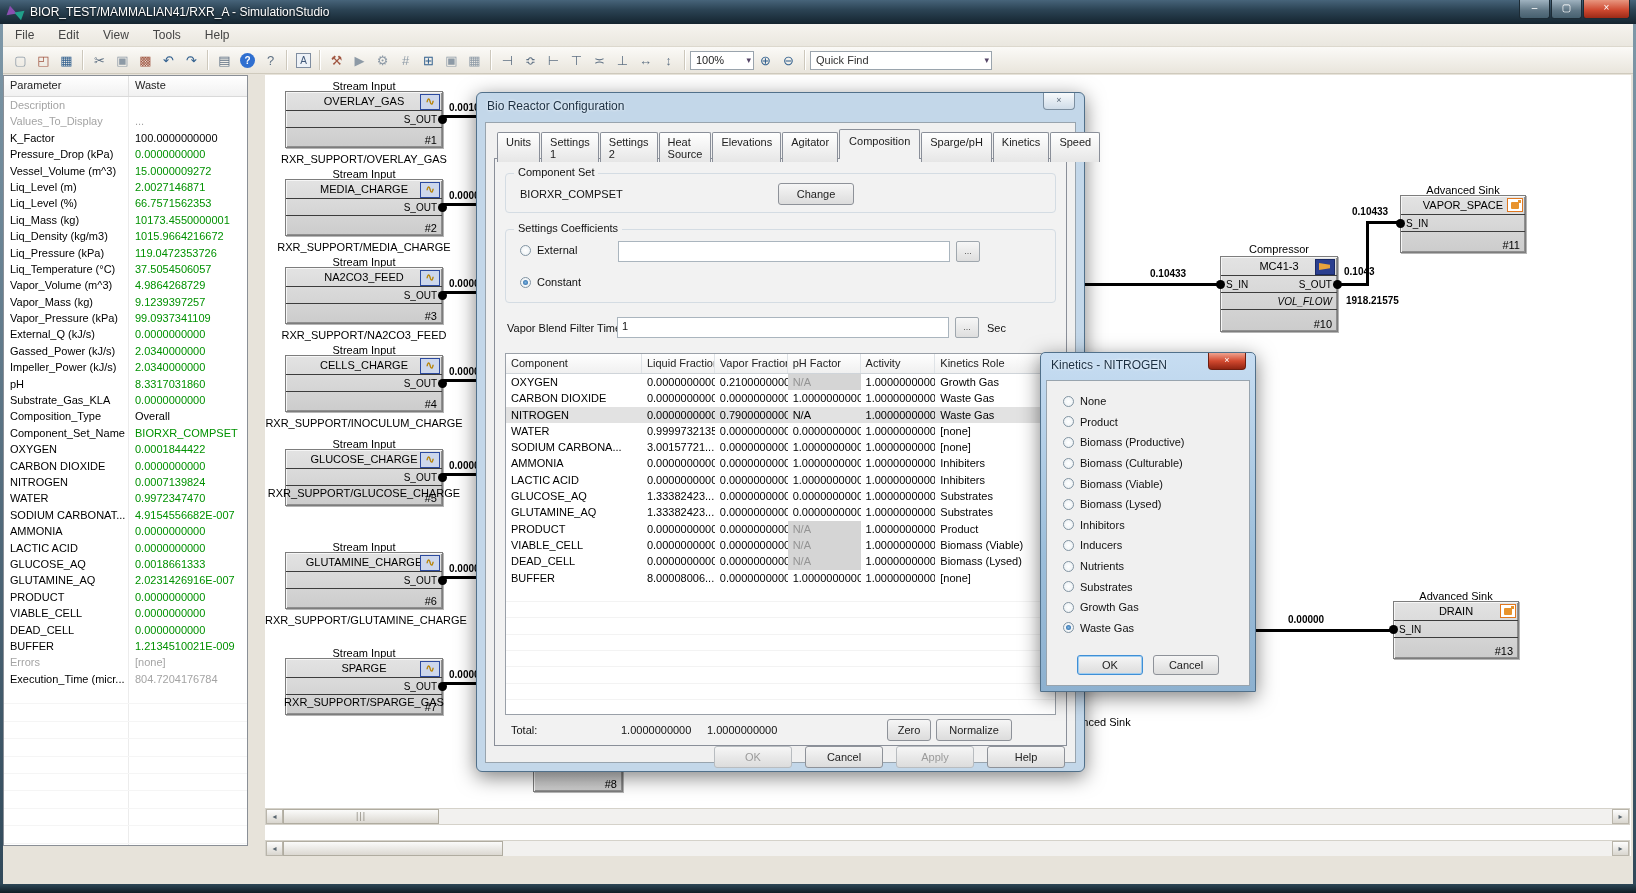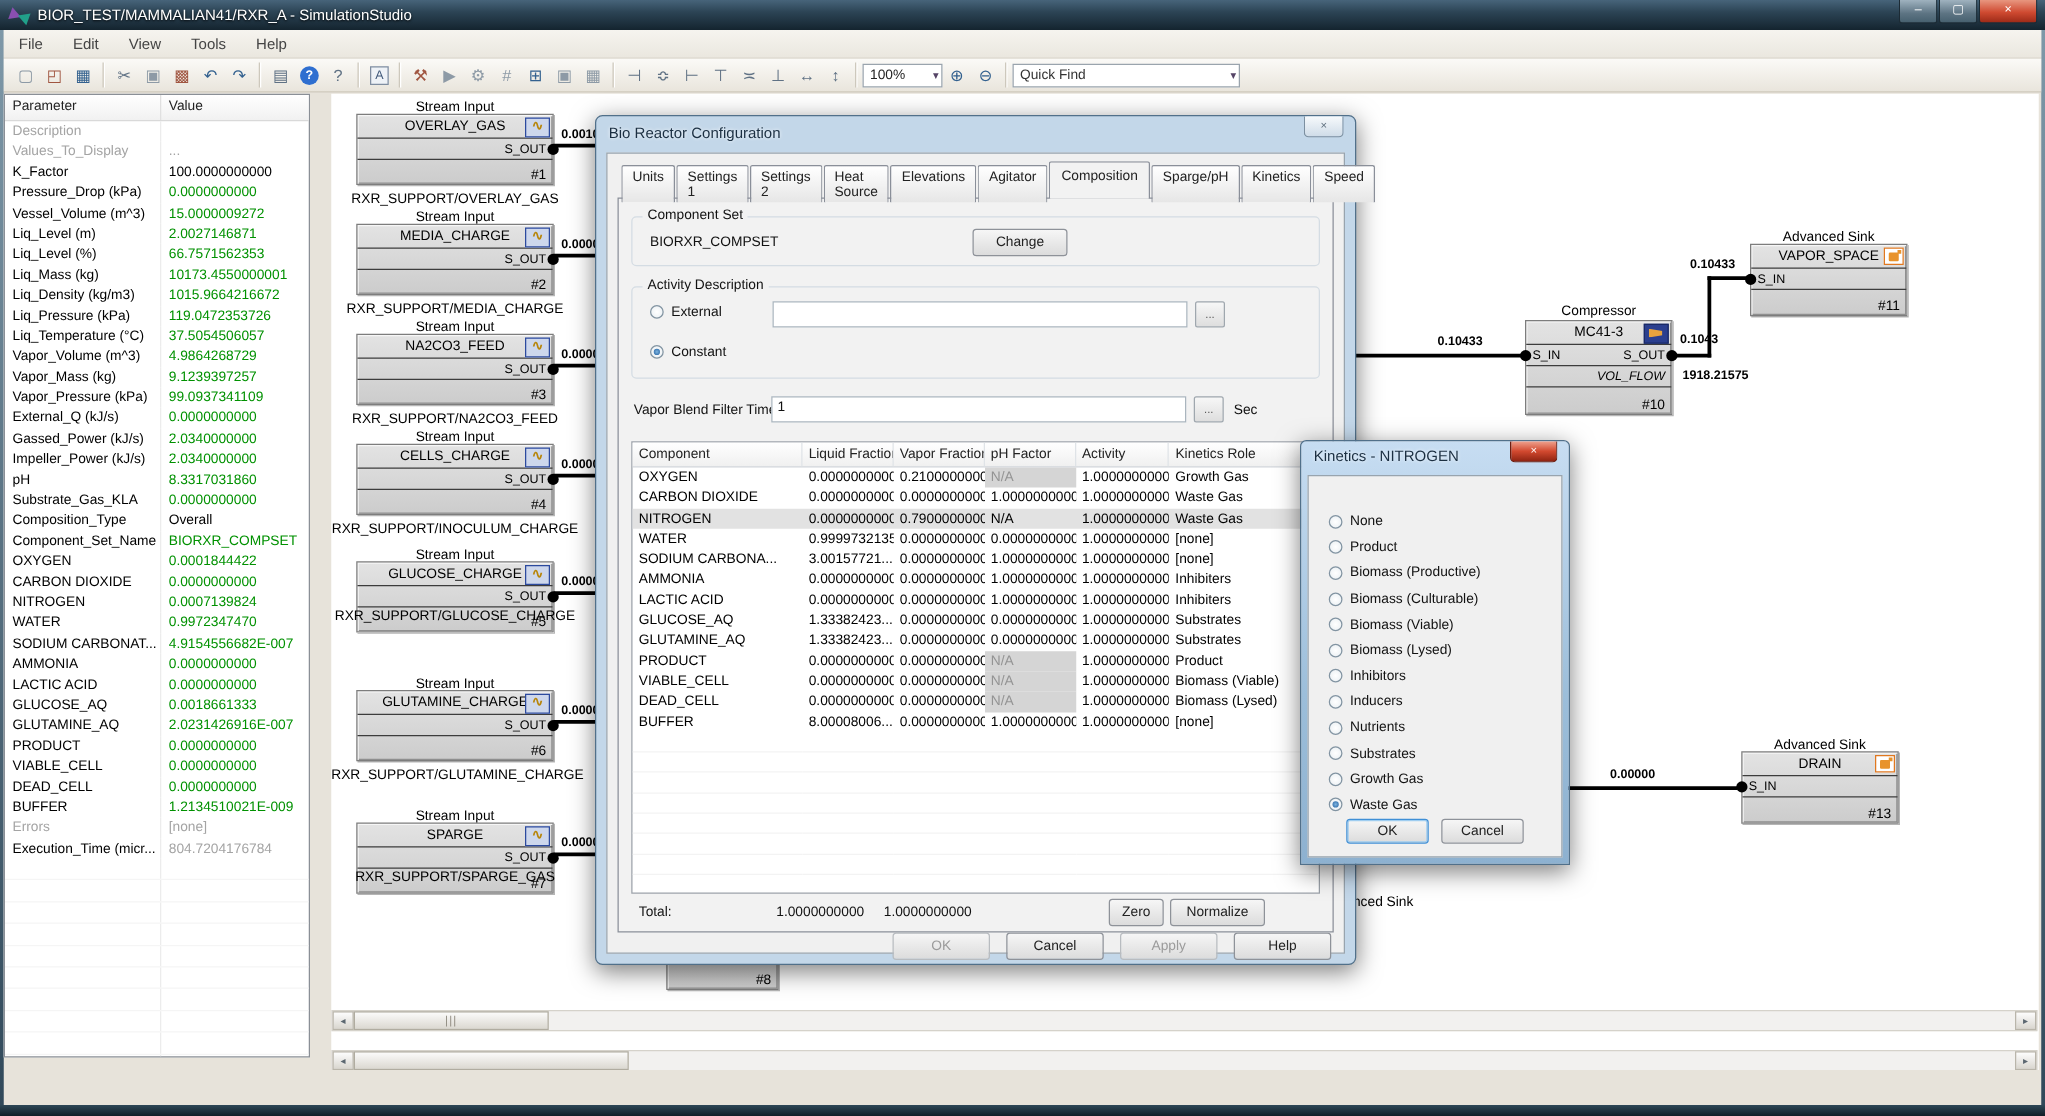--- a/index.html
+++ b/index.html
@@ -217,21 +217,21 @@
       <span class="tsep"></span>
       <span class="combo" style="width: 182px; color: rgb(51, 51, 51);">
         <span>Quick Find</span>
         <span class="arr">▾</span>
       </span>
     </div>
 
   <div class="parampanel">
     <div class="phead">
       <div class="h1">Parameter</div>
-      <div>Value</div>
+      <div>Waste</div>
     </div>
     <div id="param-rows">
         <div class="prow dim">
           <div class="pname">Description</div>
           <div class="pval"></div>
         </div>
         <div class="prow dim">
           <div class="pname">Values_To_Display</div>
           <div class="pval">...</div>
         </div>
@@ -614,21 +614,21 @@
         </div>
       <div class="tabpage">
 
         <div class="group" style="height:40px;margin-top:4px">
           <span class="grouplabel">Component Set</span>
           <span style="position:absolute;left:14px;top:14px">BIORXR_COMPSET</span>
           <span class="btn" style="position:absolute;left:272px;top:9px;width:76px">Change</span>
         </div>
 
         <div class="group" style="height:74px;margin-top:16px">
-          <span class="grouplabel">Activity Description</span>
+          <span class="grouplabel">Settings Coefficients</span>
           <span style="position:absolute;left:14px;top:14px"><span class="radio"></span><span>External</span></span>
           <span class="txtinput" style="position:absolute;left:112px;top:11px;width:332px"></span>
           <span class="browse" style="position:absolute;left:450px;top:11px">...</span>
           <span style="position:absolute;left:14px;top:46px"><span class="radio sel"></span><span>Constant</span></span>
         </div>
 
         <div style="position:relative;height:24px;margin-top:14px">
           <span style="position:absolute;left:2px;top:5px">Vapor Blend Filter Time</span>
           <span class="txtinput" style="position:absolute;left:112px;top:0;width:332px">1</span>
           <span class="browse" style="position:absolute;left:450px;top:0">...</span>
@@ -830,21 +830,21 @@
         <span class="btn disabled" style="width:78px">Apply</span>
         <span class="btn" style="width:78px">Help</span>
       </div>
     </div>
   </div>
 
   <div class="aero kintitle" style="left:1040px;top:352px;width:214px;height:338px;z-index:20">
     <div class="aerotitle" style="top:5px">Kinetics - NITROGEN</div>
     <div class="aeroclose red">×</div>
     <div class="kinbody">
-      <div id="kinopts" style="padding-top:26px">
+      <div id="kinopts" style="padding-top:10px">
           <div class="kopt">
             <span class="radio"></span>
             <span>None</span>
           </div>
           <div class="kopt">
             <span class="radio"></span>
             <span>Product</span>
           </div>
           <div class="kopt">
             <span class="radio"></span>

